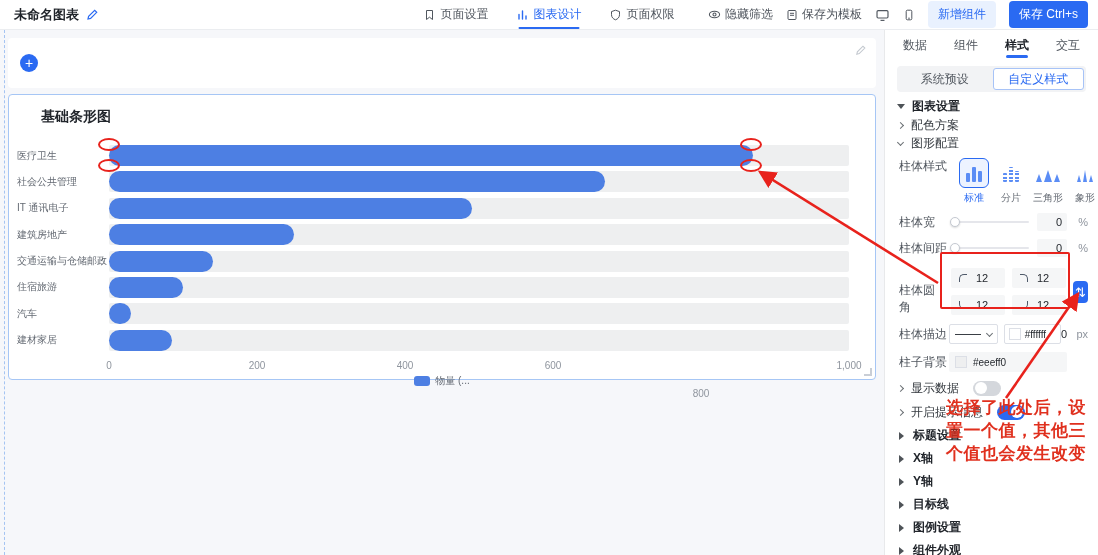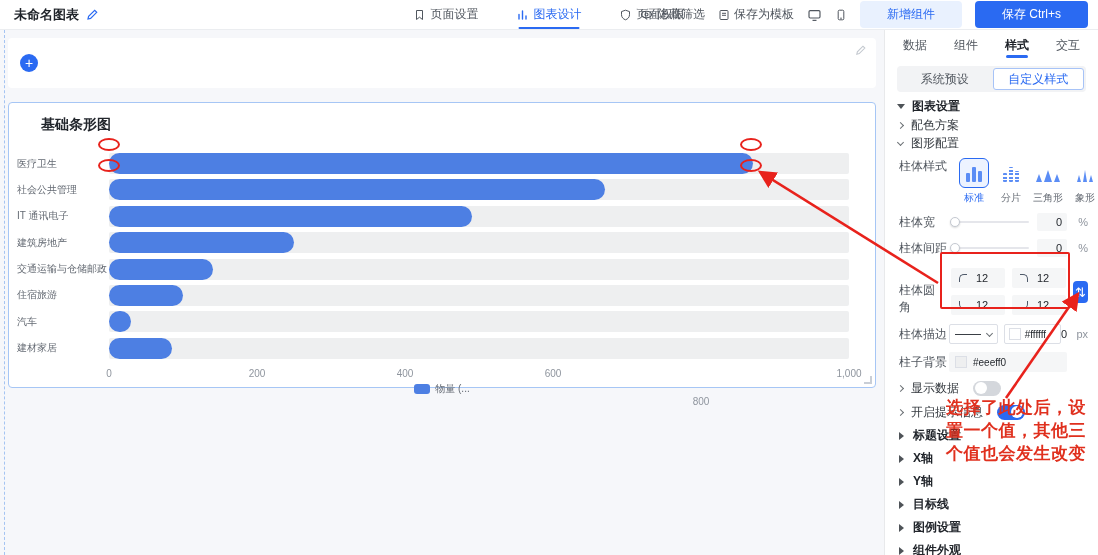--- a/index.html
+++ b/index.html
@@ -7,41 +7,41 @@
   body{position:relative;overflow:hidden;background:#f6f7fa;
        font-family:"Liberation Sans","DejaVu Sans",sans-serif;color:#1f2329;font-size:12px}
   svg{display:block}
 
   
   .topbar{position:absolute;top:0;left:0;right:0;height:30px;background:#fff;
           border-bottom:1px solid #ebedf0;display:flex;align-items:center;z-index:20}
   .hdr-left{display:flex;align-items:center;gap:7px;padding-left:14px;font-size:13px;font-weight:700}
   .pencil-ic{color:#2a6af2;cursor:pointer}
   .hdr-center{position:absolute;left:50%;transform:translateX(-50%);height:100%;
-              display:flex;gap:38px;align-items:center}
+              display:flex;gap:28px;align-items:center}
   .nav-item{display:flex;align-items:center;gap:5px;font-size:12px;color:#50565e;height:100%;cursor:pointer;position:relative}
   .nav-item.active{color:#2a6af2}
   .nav-item.active::after{content:"";position:absolute;bottom:0;left:2px;right:2px;height:2px;background:#2a6af2;border-radius:2px}
   .hdr-right{margin-left:auto;display:flex;align-items:center;gap:13px;padding-right:10px}
   .hdr-act{display:flex;align-items:center;gap:4px;font-size:12px;color:#50565e;cursor:pointer}
   .dev-ic{color:#50565e;cursor:pointer}
-  .btn{border:none;border-radius:4px;font-size:12px;padding:5px 27px;cursor:pointer;font-family:inherit}
+  .btn{border:none;border-radius:4px;font-size:12px;padding:5px 10px;cursor:pointer;font-family:inherit}
   .btn-light{background:#e9f1fe;color:#2a6af2}
   .btn-primary{background:#2a6af2;color:#fff}
 
   
   .canvas{position:absolute;top:30px;left:0;width:884px;bottom:0;background:#f6f7fa}
   .guide{position:absolute;left:4px;top:0;bottom:0;border-left:1px dashed #a5c4f2}
   .filter-bar{position:absolute;left:8px;top:8px;width:868px;height:50px;background:#fff;border-radius:4px}
   .add-filter{position:absolute;left:12px;top:16px;width:18px;height:18px;border-radius:50%;
               background:#2a6af2;color:#fff;display:flex;align-items:center;justify-content:center;
               font-size:14px;line-height:1;cursor:pointer}
   .filter-edit{position:absolute;right:10px;top:7px;color:#c3c8cf;cursor:pointer}
 
-  .chart-card{position:absolute;left:8px;top:72px;width:868px;height:286px;background:#fff;
+  .chart-card{position:absolute;left:8px;top:64px;width:868px;height:286px;background:#fff;
               border:1px solid #a6c6f5;border-radius:4px;cursor:pointer}
   .chart-title{position:absolute;left:32px;top:13px;font-size:14px;font-weight:700;color:#22262c}
   .rows{position:absolute;left:8px;right:26px;top:50px}
   .crow{display:flex;align-items:center;height:21px;margin-bottom:5.4px}
   .cat{width:92px;padding-right:8px;text-align:left;font-size:10px;color:#646a73;white-space:nowrap;flex:none}
   .track{flex:1;height:21px;background:#eeeff0;border-radius:2px;position:relative}
   .bar{position:absolute;left:0;top:0;bottom:0;border-radius:12px;background:#4d7fe3}
   .xaxis{position:absolute;left:100px;right:26px;top:265px;height:14px}
   .tick{position:absolute;top:0;transform:translateX(-50%);font-size:10px;color:#8f959e;white-space:nowrap}
   .legend{position:absolute;left:0;right:0;top:279px;display:flex;justify-content:center;

